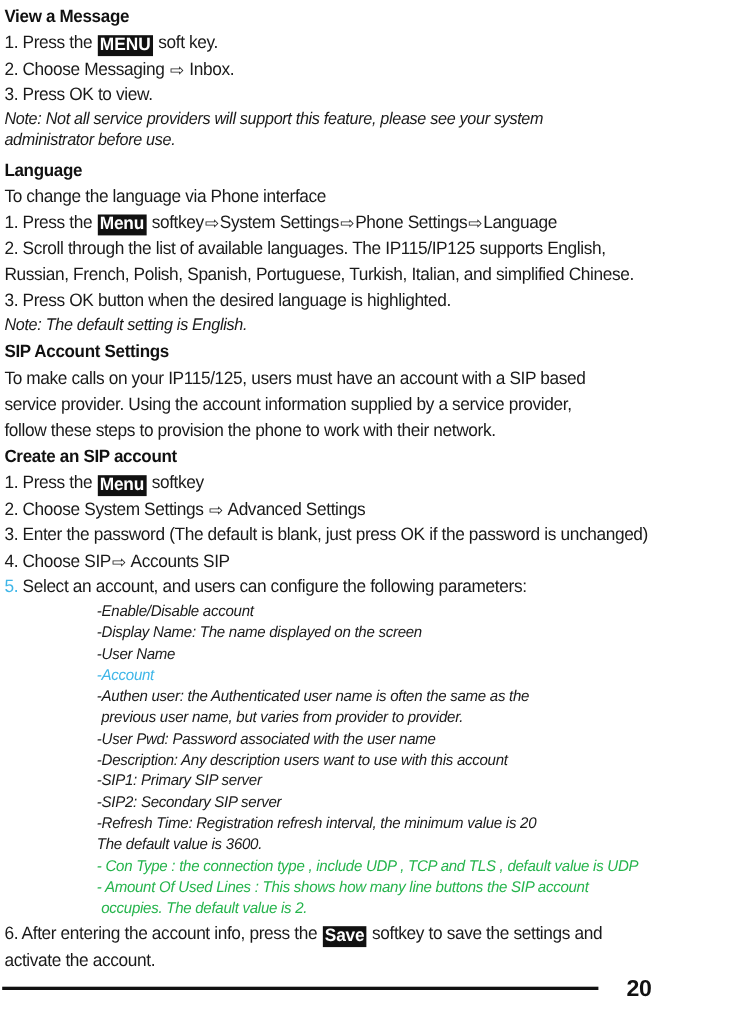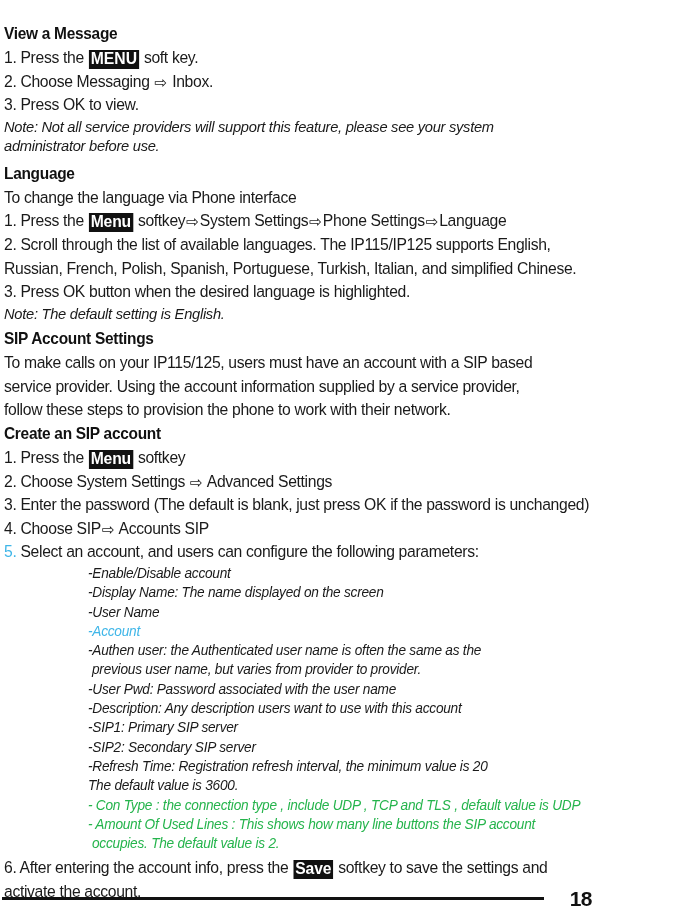--- a/index.html
+++ b/index.html
@@ -13,21 +13,21 @@
     position: relative;
     font-family: "Liberation Sans", "DejaVu Sans", sans-serif;
     color: #1a1a1a;
     overflow: hidden;
   }
   .page {
     position: relative;
     width: 598px;
     height: 924px;
     box-sizing: border-box;
-    padding: 22px 6px 0 4px;
+    padding: 4px 6px 0 4px;
   }
 
   
   .line {
     font-size: 16.3px;
     line-height: 23.6px;
     letter-spacing: -0.35px;
     white-space: nowrap;
     color: #1a1a1a;
     transform: scaleX(0.965);
@@ -225,16 +225,16 @@
       <div class="sub cont green">occupies.  The default value is 2.</div>
     </div>
 
   <div class="line" style="margin-top:3px;">
     <span>6.  After entering the account info, press the </span><span class="key">Save</span><span> softkey to save the settings and</span>
   </div>
   <div class="line">activate the account.</div>
 
   <div class="footer">
     <div class="footer-rule"></div>
-    <div class="footer-page">18</div>
+    <div class="footer-page">20</div>
   </div>
 
 </div>
 
 </body></html>

